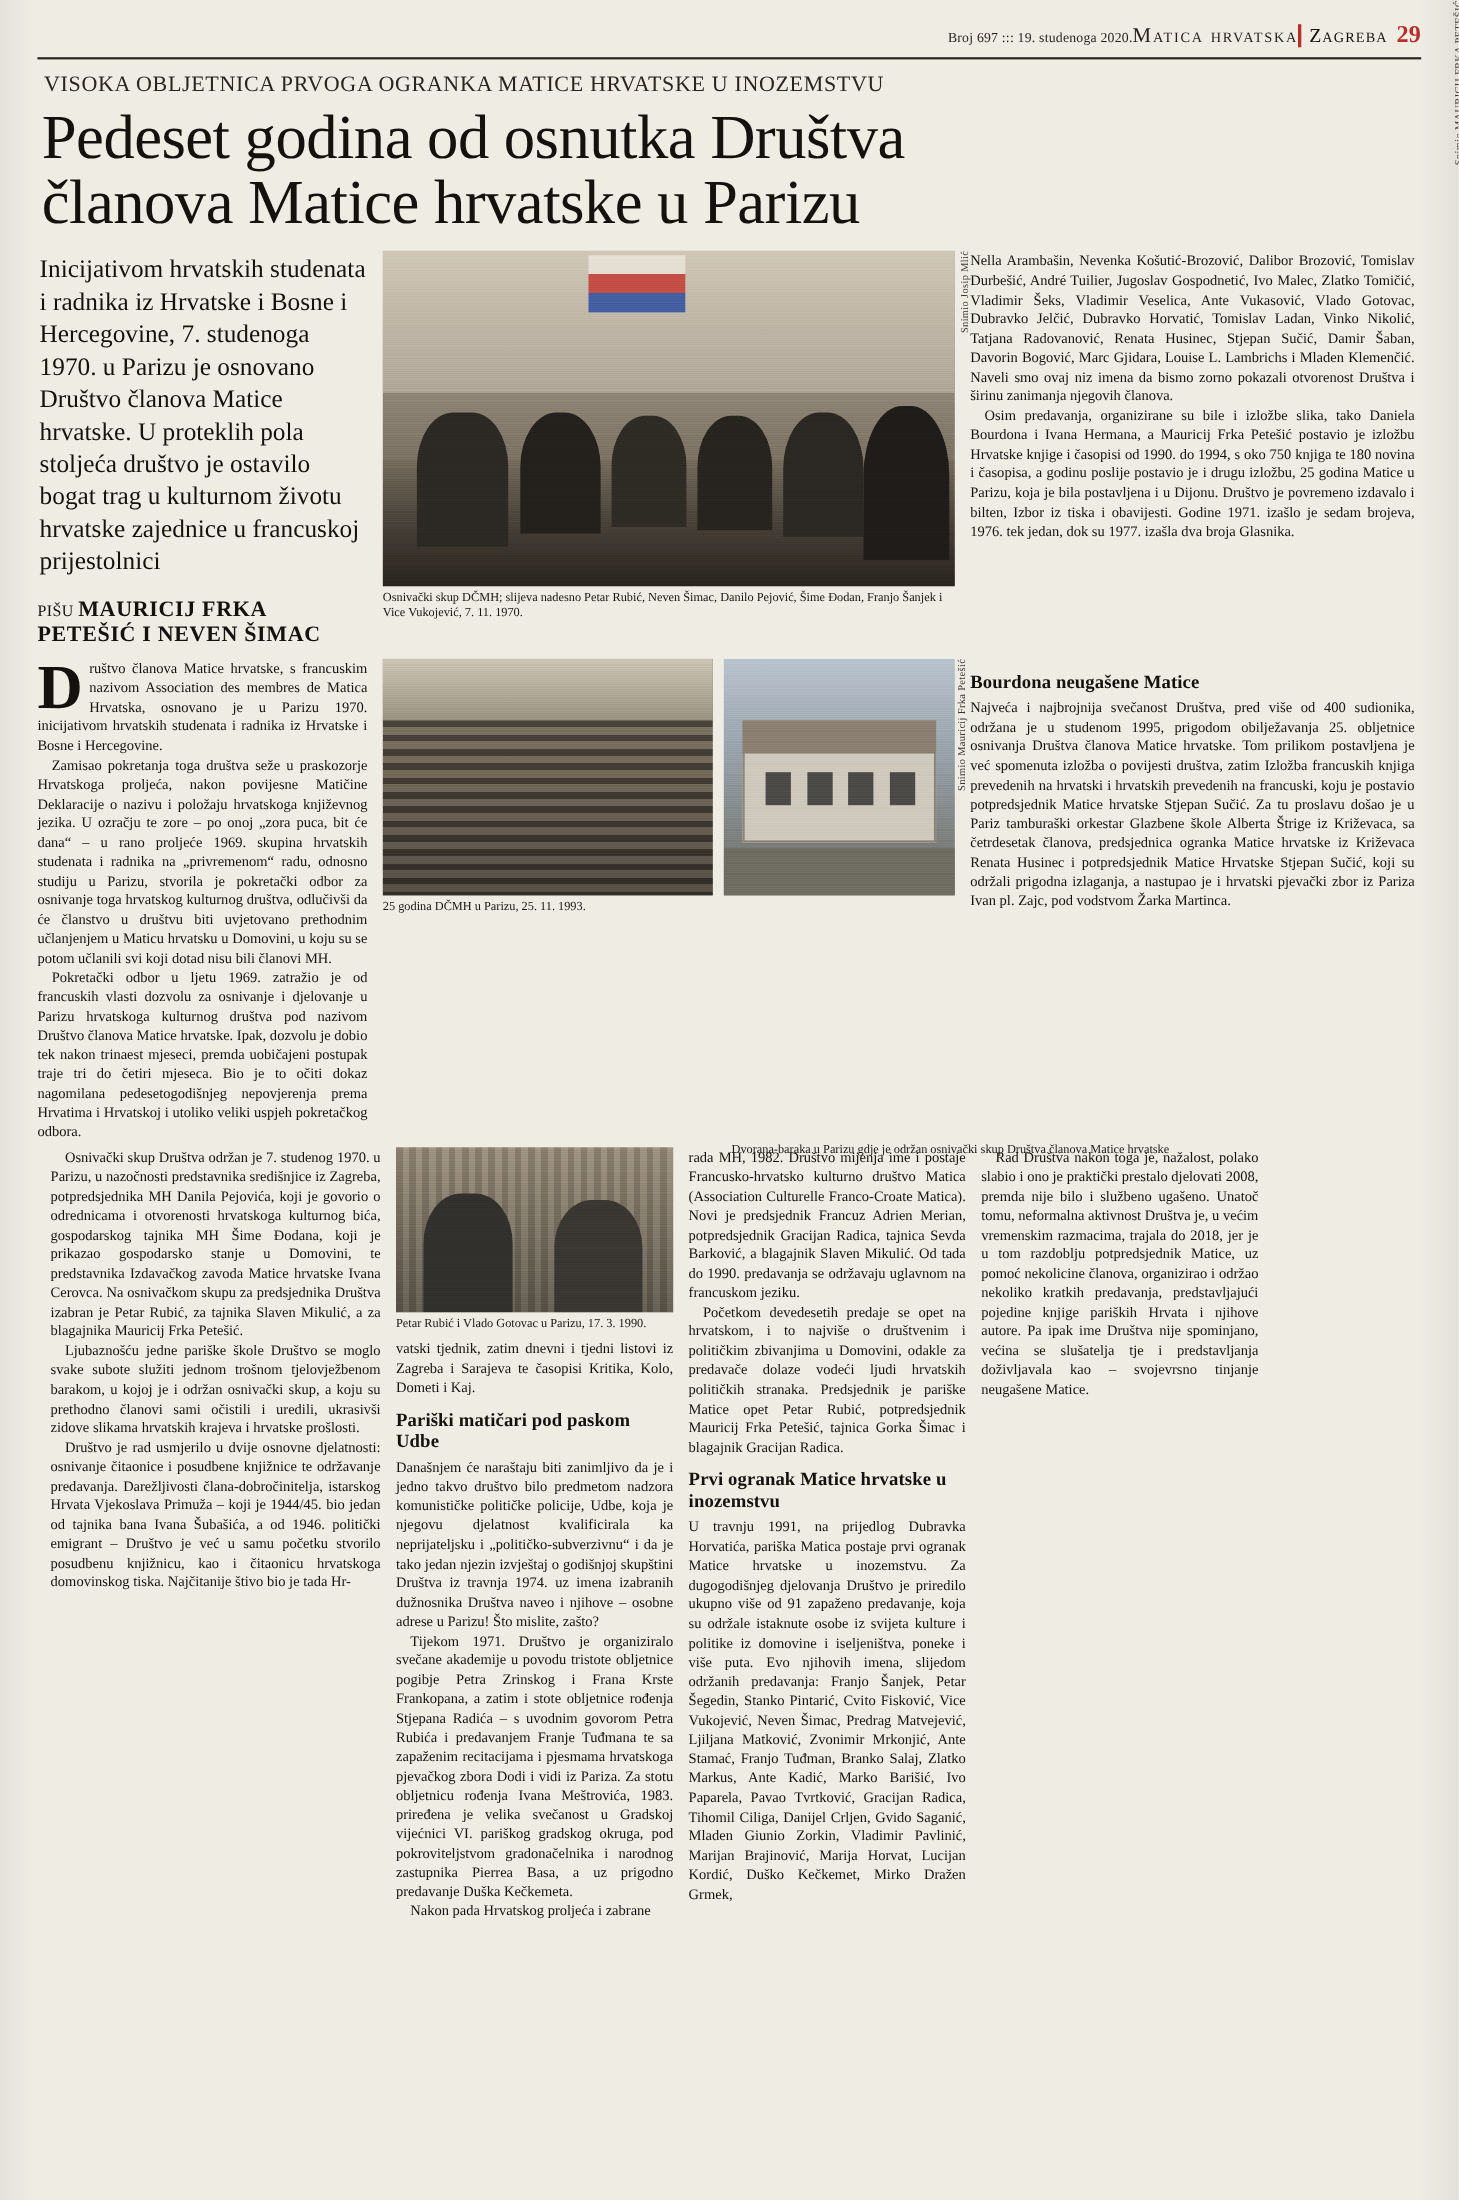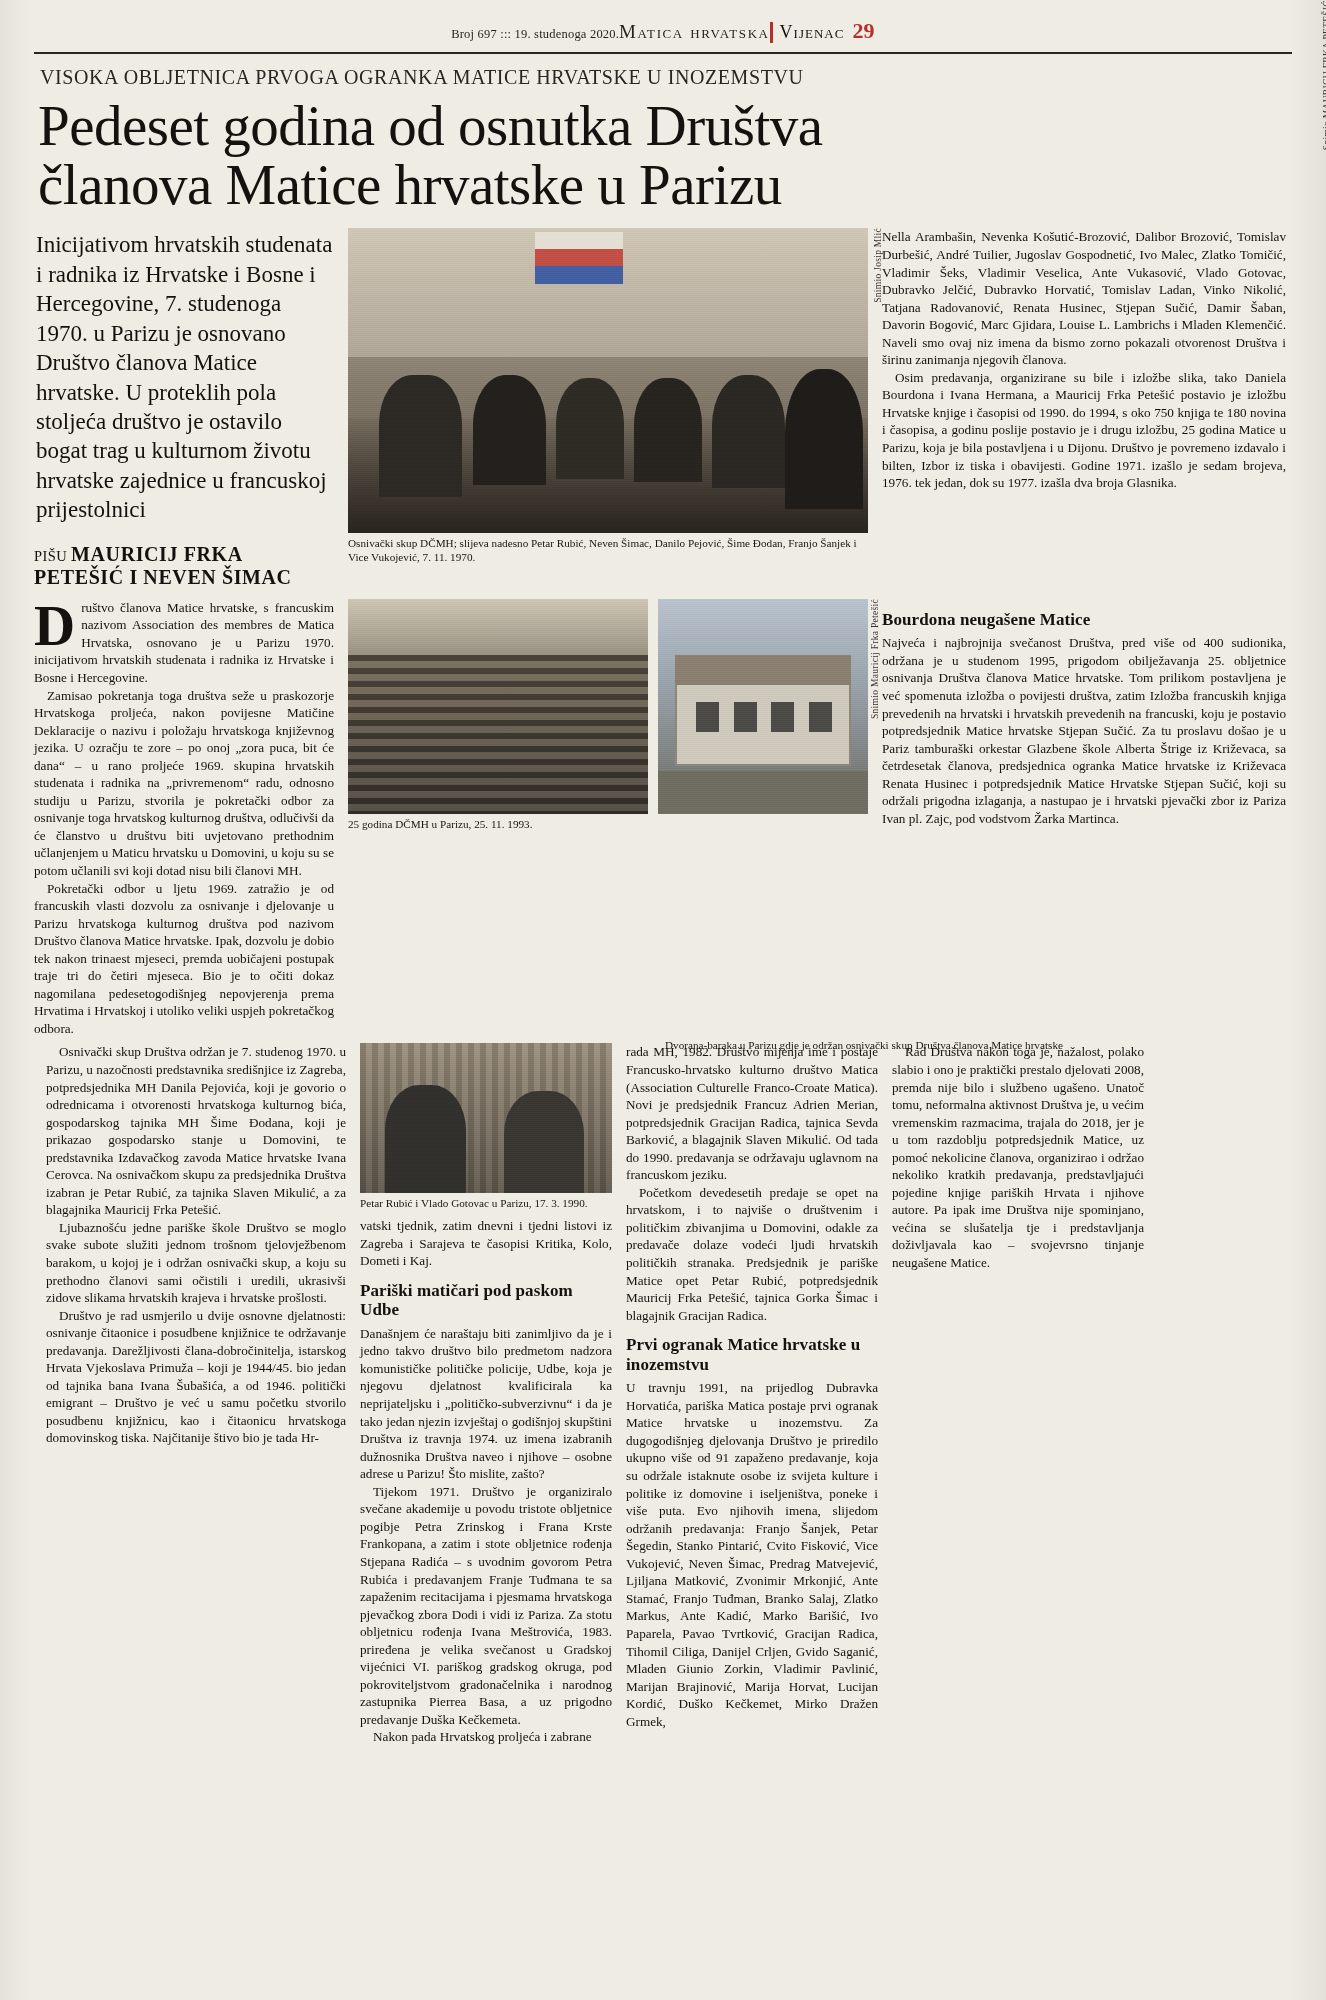--- a/index.html
+++ b/index.html
@@ -15,21 +15,21 @@
   .page {
     position:absolute; inset:0;
     padding:18px 34px 10px 34px;
     background:
       linear-gradient(90deg, rgba(0,0,0,0.045) 0px, rgba(0,0,0,0) 30px),
       linear-gradient(270deg, rgba(0,0,0,0.05) 0px, rgba(0,0,0,0) 36px),
       #efece4;
   }
   
   .masthead {
-    display:flex; align-items:baseline; justify-content:center;
+    display:flex; align-items:baseline; justify-content:flex-end;
     font-size:13px; letter-spacing:.2px;
     padding-bottom:6px;
   }
   .masthead .issue { font-size:12.5px; color:#241f1b; }
   .masthead .center {
     font-variant:small-caps;
     font-size:19px; letter-spacing:1.6px;
     color:#241f1b;
     font-family:Liberation Serif, serif;
   }
@@ -109,21 +109,21 @@
 </style>
 </head>
 <body>
 
 <div class="page">
 
   <div class="masthead">
     <div class="issue">Broj 697 ::: 19. studenoga 2020.</div>
     <div class="center">Matica hrvatska</div>
     <div class="right">
-      <div class="vijenac">Vijenac</div>
+      <div class="vijenac">Zagreba</div>
       <div class="pagenum">29</div>
     </div>
   </div>
   <div class="rule"></div>
 
   <div class="kicker">VISOKA OBLJETNICA PRVOGA OGRANKA MATICE HRVATSKE U INOZEMSTVU</div>
   <div class="headline">
     <div>Pedeset godina od osnutka Društva</div>
     <div>članova Matice hrvatske u Parizu</div>
   </div>

